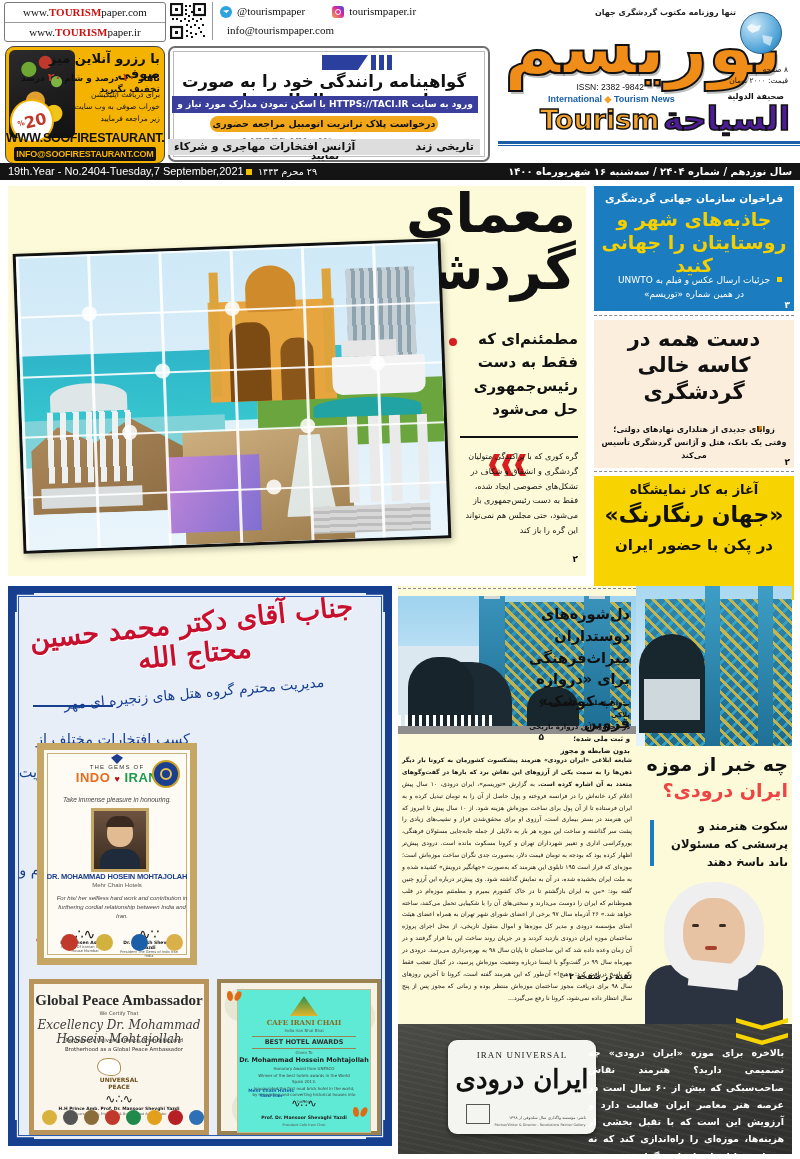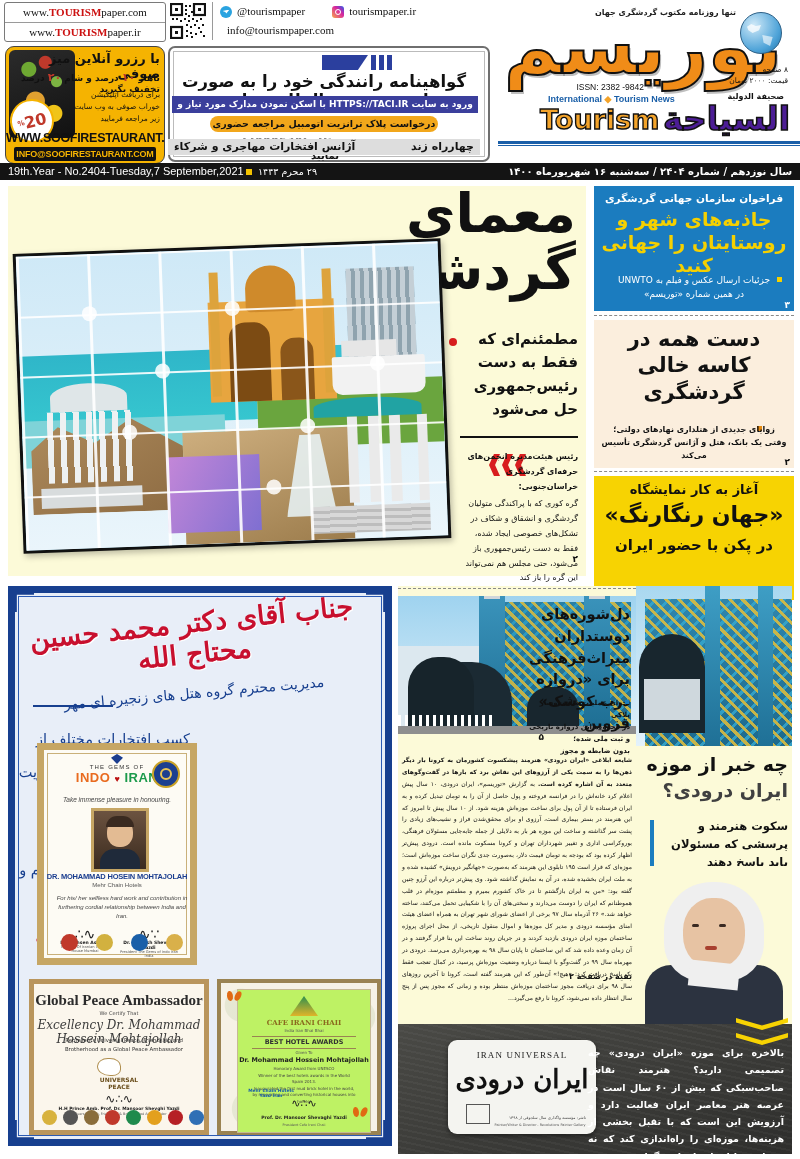--- a/index.html
+++ b/index.html
@@ -294,21 +294,21 @@
   .cert2 .row span{width:15px;height:15px;border-radius:50%;}
 
   
   .cert3{position:absolute;left:202px;top:386px;width:164px;height:156px;background:#F6F2E6;
     border:4px solid #9a8352;box-sizing:border-box;}
   .cert3 .leafbg{position:absolute;inset:2px;
     background:radial-gradient(circle at 12% 14%,#7da05a22 0 16px,transparent 17px),
                radial-gradient(circle at 88% 22%,#7da05a22 0 18px,transparent 19px),
                radial-gradient(circle at 18% 86%,#7da05a22 0 18px,transparent 19px),
                radial-gradient(circle at 86% 88%,#7da05a22 0 16px,transparent 17px);}
-  .cert3 .card{position:absolute;left:16px;top:6px;width:132px;height:142px;background:#bef264;border:1px solid #c6b994;}
+  .cert3 .card{position:absolute;left:16px;top:6px;width:132px;height:142px;background:#5eead4;border:1px solid #c6b994;}
   .cert3 .lg{position:absolute;left:50%;top:6px;margin-left:-14px;width:28px;height:20px;
     background:linear-gradient(#2f8f4e,#e0b429);clip-path:polygon(50% 0,100% 100%,0 100%);}
   .cert3 .cafe{position:absolute;left:0;top:28px;width:100%;text-align:center;font-size:7px;font-weight:bold;
     color:#8a6a1e;direction:ltr;font-family:"DejaVu Serif",serif;}
   .cert3 .sml{position:absolute;left:0;top:38px;width:100%;text-align:center;font-size:4px;color:#555;direction:ltr;}
   .cert3 .bha{position:absolute;left:14px;top:46px;width:104px;height:11px;border-top:1px solid #9a8352;border-bottom:1px solid #9a8352;
     text-align:center;font-size:6.5px;font-weight:bold;color:#333;line-height:11px;direction:ltr;}
   .cert3 .giv{position:absolute;left:0;top:60px;width:100%;text-align:center;font-size:4px;color:#555;direction:ltr;}
   .cert3 .nm{position:absolute;left:0;top:66px;width:100%;text-align:center;font-size:6.4px;font-weight:bold;color:#222;direction:ltr;}
   .cert3 .bd{position:absolute;left:14px;top:76px;width:104px;text-align:center;font-size:4px;color:#444;line-height:1.65;direction:ltr;}
@@ -360,21 +360,21 @@
   .dr-photo .gate{position:absolute;right:0;top:8%;width:94%;height:92%;background:linear-gradient(#2f86ad,#1d6a8d);}
   .dr-photo .tile2{position:absolute;inset:0;
     background-image:repeating-linear-gradient(45deg,#e4c03c 0 3px,transparent 3px 9px),
       repeating-linear-gradient(-45deg,#36a7cd 0 3px,transparent 3px 9px);opacity:.85;}
   .dr-photo .big-arch{position:absolute;left:2%;top:30%;width:42%;height:62%;background:#18262e;border-radius:34px 34px 0 0;}
   .dr-photo .city{position:absolute;left:5%;top:58%;width:36%;height:26%;background:#cfd8dd;}
   .dr-photo .min3{position:absolute;top:0;width:10%;height:100%;background:linear-gradient(#3e9ec5,#1f7096);}
   .dr-photo .min3.a{left:44%;} .dr-photo .min3.b{left:78%;}
   .dr-head{position:absolute;right:4px;top:166px;width:148px;text-align:right;font-size:19px;font-weight:bold;
     color:#111;line-height:1.35;}
-  .dr-head .blue{color:#404040;}
+  .dr-head .blue{color:#ef4444;}
   .dr-sub{position:absolute;right:4px;top:232px;width:132px;text-align:right;font-size:11.5px;font-weight:bold;
     color:#111;line-height:1.55;}
   .dr-bar{position:absolute;right:138px;top:234px;width:4px;height:48px;background:#1B7CBF;}
   .lady{position:absolute;right:0;top:280px;width:156px;height:160px;overflow:hidden;}
   .lady .bgp{position:absolute;inset:0;background:#FCFAD8;}
   .lady .scarf{position:absolute;left:18%;top:10%;width:64%;height:62%;background:#efefef;border-radius:48% 48% 38% 38%;}
   .lady .face{position:absolute;left:30%;top:20%;width:40%;height:44%;border-radius:46%;background:#e7c3a3;}
   .lady .eye{position:absolute;width:7px;height:3px;background:#3a2a22;border-radius:2px;top:36%;}
   .lady .eye.l{left:36%;} .lady .eye.r{left:53%;}
   .lady .mouth{position:absolute;left:44%;top:50%;width:12px;height:4px;background:#a8402f;border-radius:3px;}
@@ -503,21 +503,21 @@
           <i></i>
           <i></i>
           <i></i>
           <u></u>
         </div>
       <div class="dr-h">گواهینامه رانندگی خود را به صورت اینترنتی بین المللی نمایید</div>
       <div class="dr-band">ورود به سایت HTTPS://TACI.IR با اسکن نمودن مدارک مورد نیاز و انتخاب نمایندگی شیراز</div>
       <div class="dr-oval">درخواست پلاک ترانزیت اتومبیل مراجعه حضوری</div>
       <div class="dr-phone"><span>جهت اطلاع بیشتر با شماره</span> <b>۰۷۱ ۳۲۲۲۷۴۲۷</b> <span>تماس حاصل نمایید</span></div>
       <div class="dr-foot">
-        <span class="rt">چهارراه زند</span>
+        <span class="rt">تاریخی زند</span>
         <span class="lt">آژانس افتخارات مهاجری و شرکاء</span>
       </div>
     </div>
   </div>
 
   <div class="datebar">
     <span class="en">19th.Year - No.2404-Tuesday,7 September,2021</span>
     <span class="sq"></span>
     <span class="hijri">۲۹ محرم ۱۴۴۳</span>
     <span class="fa">سال نوزدهم / شماره ۲۴۰۴ / سه‌شنبه ۱۶ شهریورماه ۱۴۰۰</span>
@@ -530,21 +530,20 @@
     </div>
     <div class="red-dot"></div>
     <div class="lead-kicker">مطمئنم‌ای که فقط به دست رئیس‌جمهوری حل می‌شود</div>
     <div class="lead-hr"></div>
     <div class="chev-red">
         <i></i>
         <i></i>
         <i></i>
       </div>
     <div class="lead-body">
-      <span class="lead-strong">رئیس هیئت‌مدیره انجمن‌های حرفه‌ای گردشگری خراسان‌جنوبی:</span>
       <span>گره کوری که با پراکندگی متولیان گردشگری و انشقاق و شکاف در تشکل‌های خصوصی ایجاد شده، فقط به دست رئیس‌جمهوری باز می‌شود، حتی مجلس هم نمی‌تواند این گره را باز کند</span>
     </div>
     <div class="lead-pg">۲</div>
 
     <div class="puzzle-photo">
       <div class="pz">
         <div class="sky"></div>
           <div class="sea"></div>
           <div class="sea2"></div>
         <div class="pool"></div>

